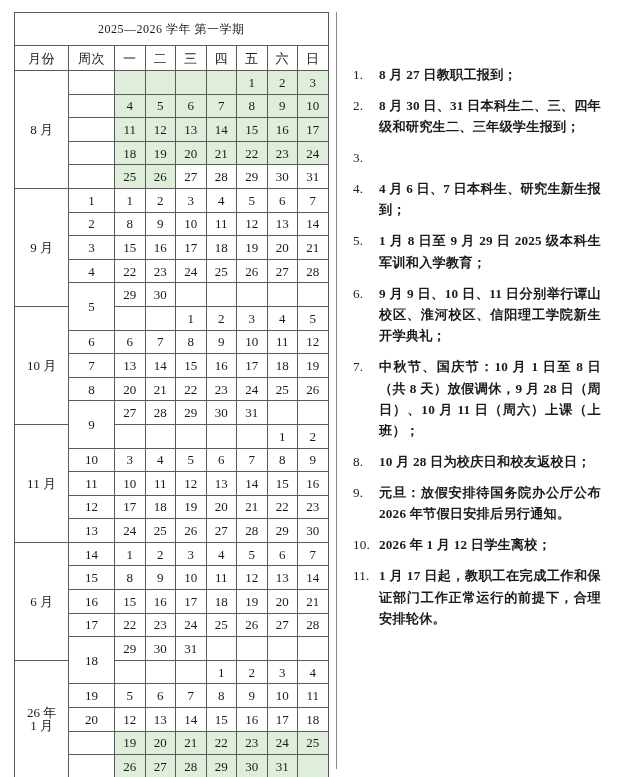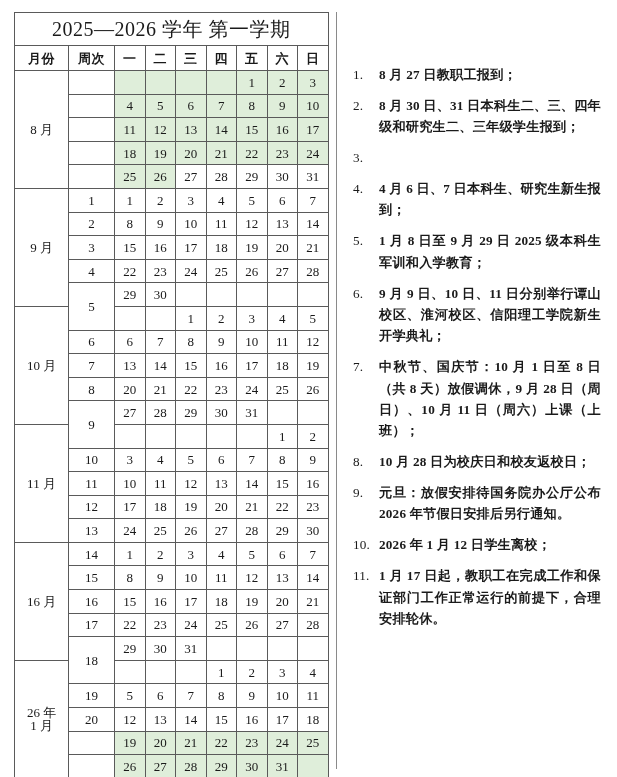--- a/index.html
+++ b/index.html
@@ -44,28 +44,28 @@
     vertical-align: middle;
     font-weight: normal;
     padding: 0;
     font-size: 13px;
     line-height: 1;
     height: 22.6px;
     color: #1a1a1a;
     font-family: "Liberation Serif", "DejaVu Serif", serif;
   }
   table.cal .title-cell {
-    font-size: 20px;
+    font-size: 12px;
     height: 32px;
     letter-spacing: 0.5px;
     border-bottom: 1px solid #5a5a5a;
   }
   table.cal thead .hdr {
     font-family: "DejaVu Sans", "Liberation Sans", sans-serif;
-    font-weight: bold;
+    font-weight: normal;
     font-size: 13px;
     height: 24px;
     letter-spacing: 0.5px;
   }
   col.c-month { width: 54px; }
   col.c-week  { width: 46px; }
   col.c-day   { width: 30.5px; }
 
   td.month-cell {
     font-size: 13.5px;
@@ -342,21 +342,21 @@
             <td class="week-cell">13</td>
             <td class="">24</td>
             <td class="">25</td>
             <td class="">26</td>
             <td class="">27</td>
             <td class="">28</td>
             <td class="wk">29</td>
             <td class="wk">30</td>
           </tr>
           <tr>
-            <td class="month-cell" rowspan="5">16 月</td>
+            <td class="month-cell" rowspan="5">6 月</td>
             <td class="week-cell">14</td>
             <td class="">1</td>
             <td class="">2</td>
             <td class="">3</td>
             <td class="">4</td>
             <td class="">5</td>
             <td class="wk">6</td>
             <td class="wk">7</td>
           </tr>
           <tr>

